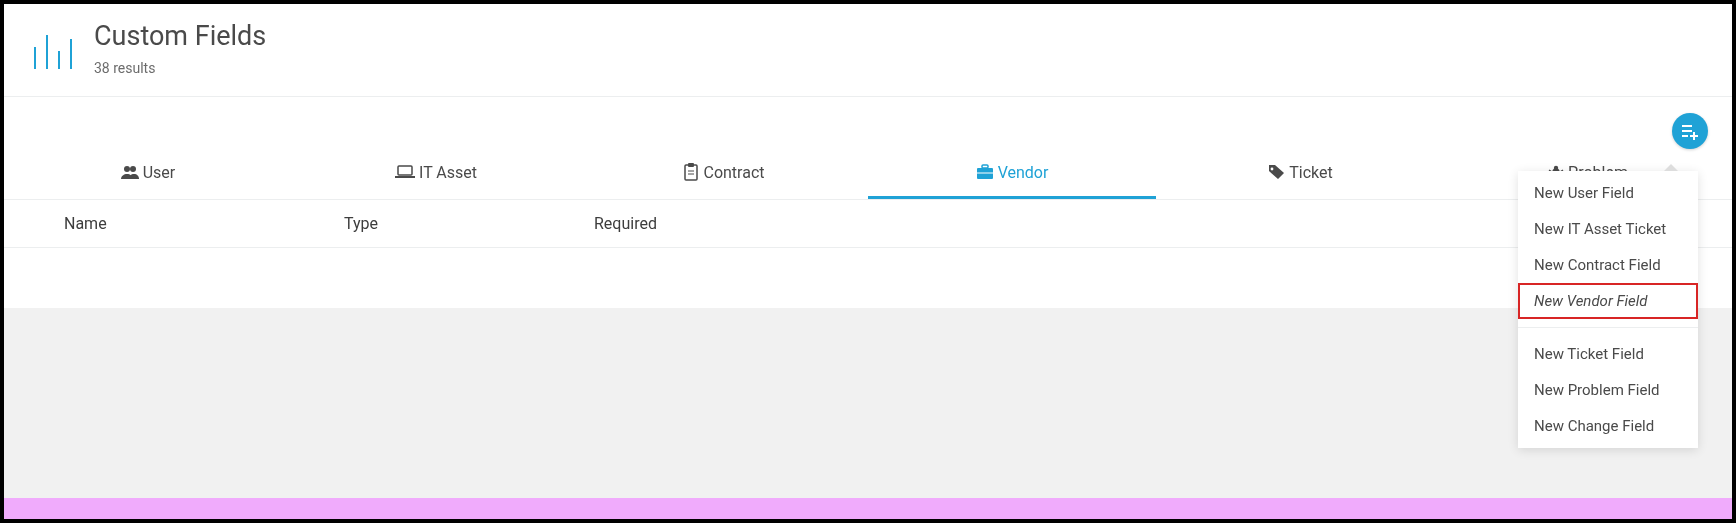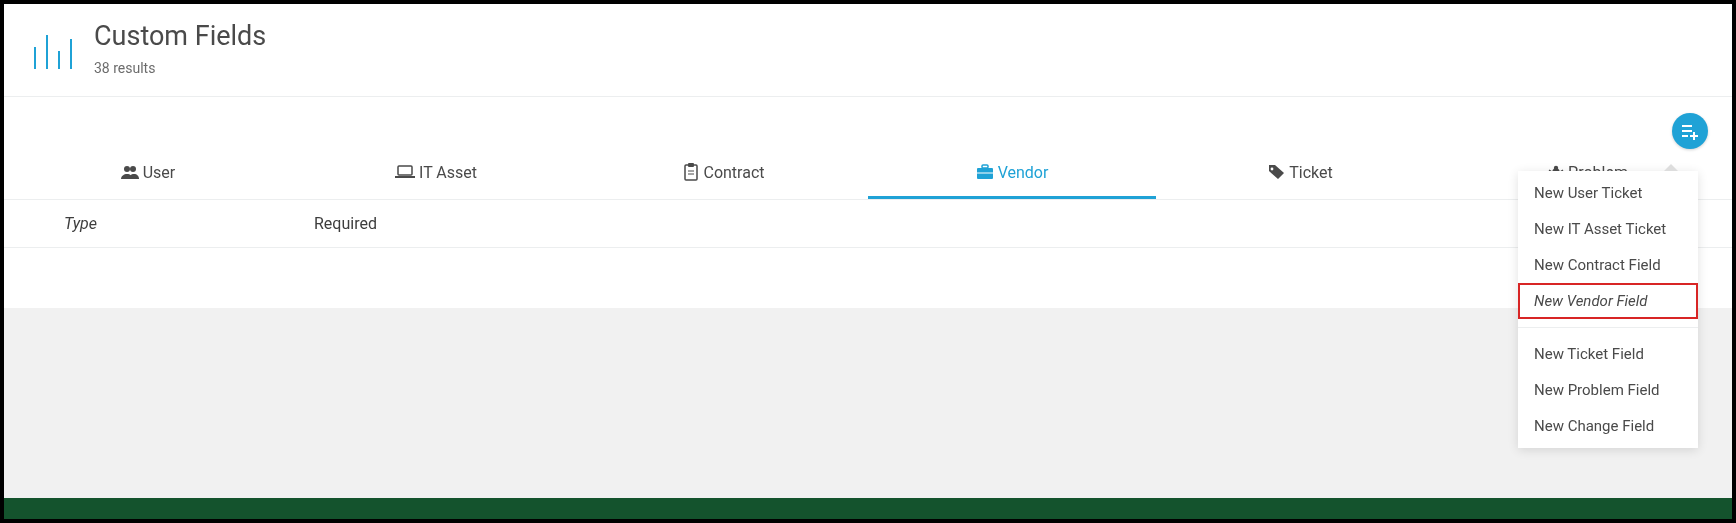--- a/index.html
+++ b/index.html
@@ -5,21 +5,21 @@
   * { box-sizing: border-box; margin: 0; padding: 0; }
   body {
     font-family: -apple-system, "Segoe UI", Roboto, "Helvetica Neue", Arial, sans-serif;
     background: #f0f0f0;
     width: 1736px;
   }
   .frame {
     width: 1736px;
     height: 523px;
     border: 4px solid #000;
-    background: #14532d;
+    background: #f0abfc;
     position: relative;
     overflow: hidden;
   }
   .header {
     display: flex;
     align-items: center;
     padding: 18px 28px 20px 28px;
     border-bottom: 1px solid #eceeef;
     background: #fff;
   }
@@ -88,21 +88,21 @@
   }
   .tab .ticon { display: inline-flex; }
   .table-head {
     display: flex;
     padding: 14px 60px;
     border-bottom: 1px solid #eceeef;
     font-size: 16px;
     color: #3d3d3d;
   }
   .col-name { width: 280px; }
-  .col-type { width: 250px; font-style: italic; }
+  .col-type { width: 250px; }
   .col-req  { flex: 1; }
   .table-body {
     min-height: 60px;
     background: #fff;
   }
   .footer-area {
     background: #f1f1f1;
     height: 190px;
   }
 
@@ -168,21 +168,21 @@
           <line x1="2" y1="5" x2="12" y2="5" stroke="#fff" stroke-width="2"></line>
           <line x1="2" y1="10" x2="12" y2="10" stroke="#fff" stroke-width="2"></line>
           <line x1="2" y1="15" x2="8" y2="15" stroke="#fff" stroke-width="2"></line>
           <line x1="14" y1="11" x2="14" y2="19" stroke="#fff" stroke-width="2"></line>
           <line x1="10" y1="15" x2="18" y2="15" stroke="#fff" stroke-width="2"></line>
         </svg>
       </div>
 
       <div class="dropdown">
         <div class="dd-group">
-          <div class="dd-item">New User Ticket</div>
+          <div class="dd-item">New User Field</div>
           <div class="dd-item">New IT Asset Ticket</div>
           <div class="dd-item">New Contract Field</div>
           <div class="dd-item highlight">New Vendor Field</div>
         </div>
         <div class="dd-sep"></div>
         <div class="dd-group">
           <div class="dd-item">New Ticket Field</div>
           <div class="dd-item">New Problem Field</div>
           <div class="dd-item">New Change Field</div>
         </div>
@@ -258,20 +258,21 @@
               <line x1="2" y1="15" x2="5" y2="13" stroke="#4a4a4a" stroke-width="1.3"></line>
               <line x1="14" y1="15" x2="11" y2="13" stroke="#4a4a4a" stroke-width="1.3"></line>
             </svg>
         </span>
         <span>Problem</span>
       </div>
 
     </div>
 
     <div class="table-head">
+      <div class="col-name">Name</div>
       <div class="col-type">Type</div>
       <div class="col-req">Required</div>
     </div>
 
     <div class="table-body"></div>
 
     <div class="footer-area"></div>
 
   </div>
 

